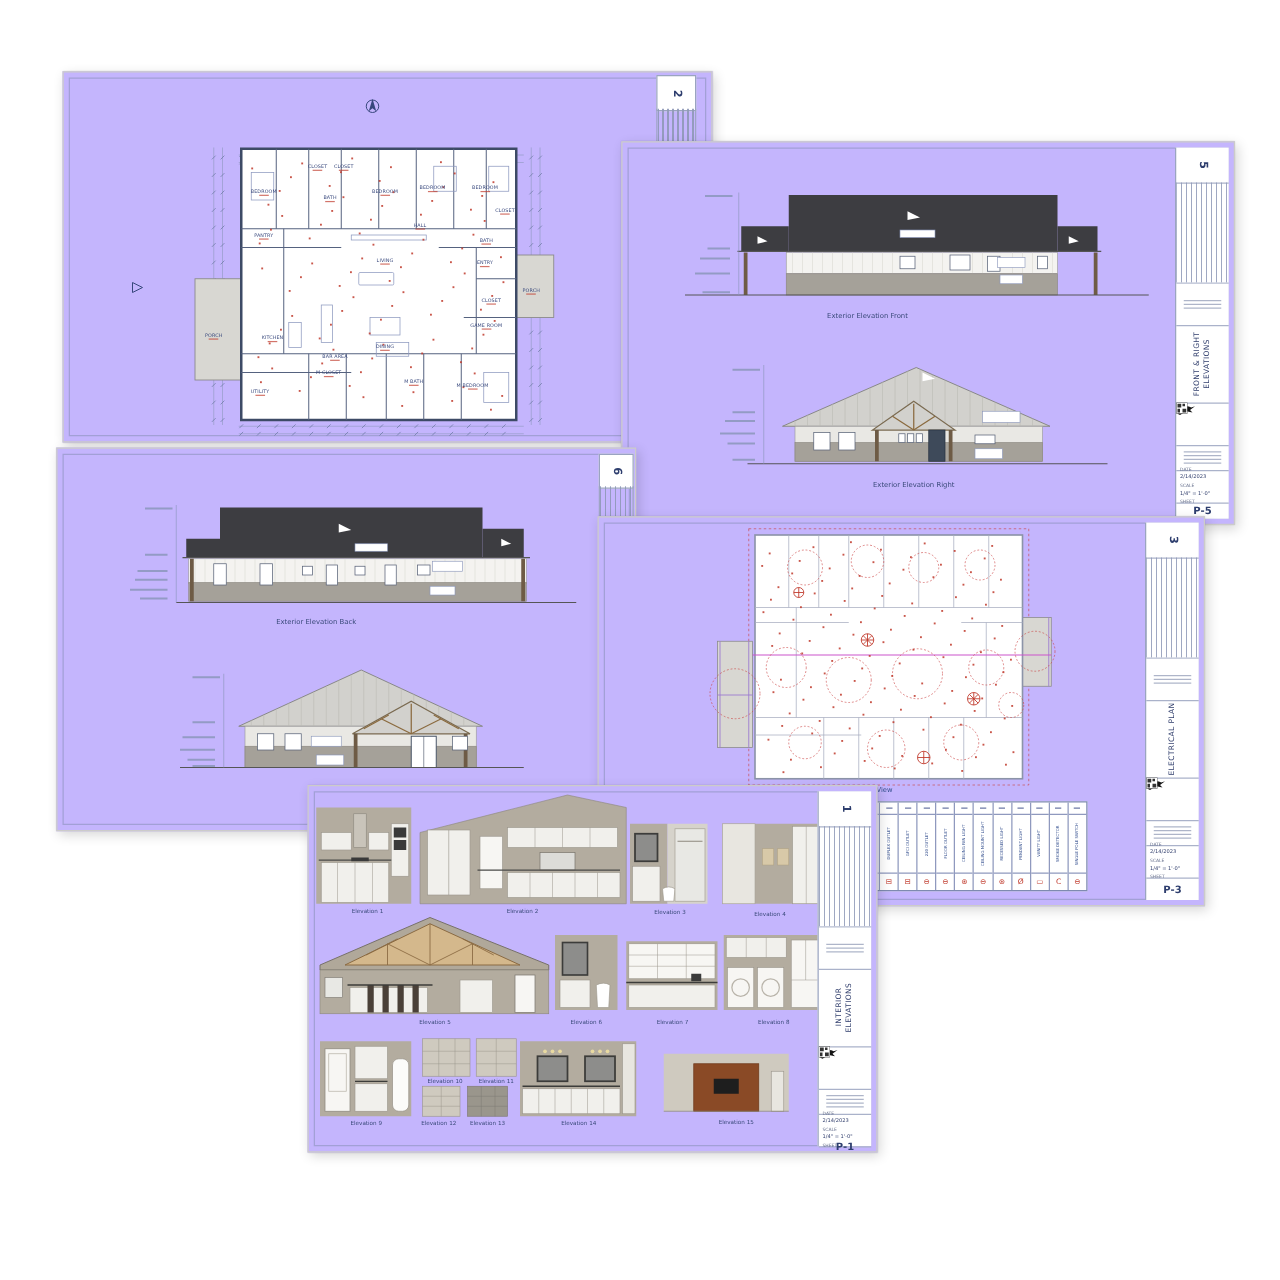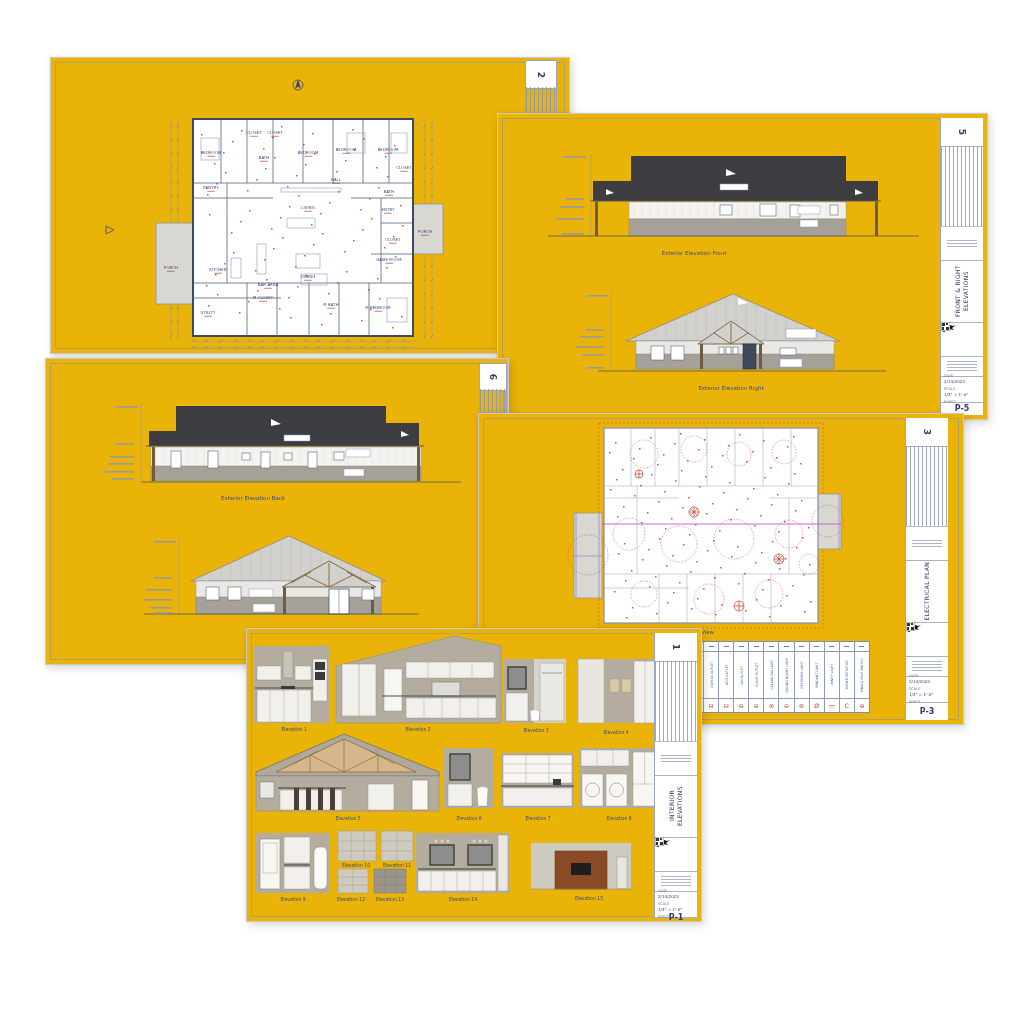--- a/index.html
+++ b/index.html
@@ -1,18 +1,18 @@
 <!DOCTYPE html>
 <html><head>
 <meta charset="utf-8">
 <style>
   html,body{margin:0;padding:0;background:#ffffff;}
   #canvas{position:relative;width:1024px;height:1024px;background:#ffffff;overflow:hidden;
           font-family:"DejaVu Sans",sans-serif;}
-  .sheet{position:absolute;background:#eab308;border:1px solid #cccbc9;
+  .sheet{position:absolute;background:#c4b5fd;border:1px solid #cccbc9;
          box-shadow:2px 3px 9px rgba(0,0,0,.16),0 0 1px rgba(0,0,0,.12);}
   .sheet::before{content:"";position:absolute;inset:4px;border:1px solid rgba(128,140,176,.5);pointer-events:none;}
   .sheet svg{position:absolute;left:0;top:0;}
 
   
   .room-label{position:absolute;transform:translate(-50%,-50%) scale(.48);transform-origin:center;
       font-size:8px;color:#37477c;white-space:nowrap;text-align:center;letter-spacing:.2px;line-height:1;}
   .room-label::after{content:"";display:block;margin:1px auto 0;width:16px;height:1.6px;background:#c0392b;opacity:.7;}
   .draw-title{position:absolute;transform:translate(-50%,-50%) scale(.55);font-size:10px;color:#3a4a7a;white-space:nowrap;}
   .elev-label{position:absolute;transform:translate(-50%,-50%) scale(.5);font-size:9px;color:#3a4a7a;white-space:nowrap;}
@@ -988,21 +988,21 @@
         <div class="leg-col">
           <div class="leg-top">
             <i></i>
           </div>
           <div class="leg-mid">
             <span>SINGLE POLE SWITCH</span>
           </div>
           <div class="leg-sym">⊖</div>
         </div>
       </div>
-    <div class="tblock" id="tb-3" style="right:15px;top:4px;bottom:4px;width:42px;">
+    <div class="tblock" id="tb-3" style="right:4px;top:4px;bottom:4px;width:42px;">
         <div class="tb-row tb-num" style="top: 0px; height: 28px;">
           <span>3</span>
         </div>
         <div class="tb-row tb-hatch" style="top: 28px; height: 80px;"></div>
         <div class="tb-row tb-lines" style="top: 108px; height: 34px;">
           <i></i>
           <i></i>
           <i></i>
         </div>
         <div class="tb-row tb-disc" style="top: 142px; height: 62px;">

